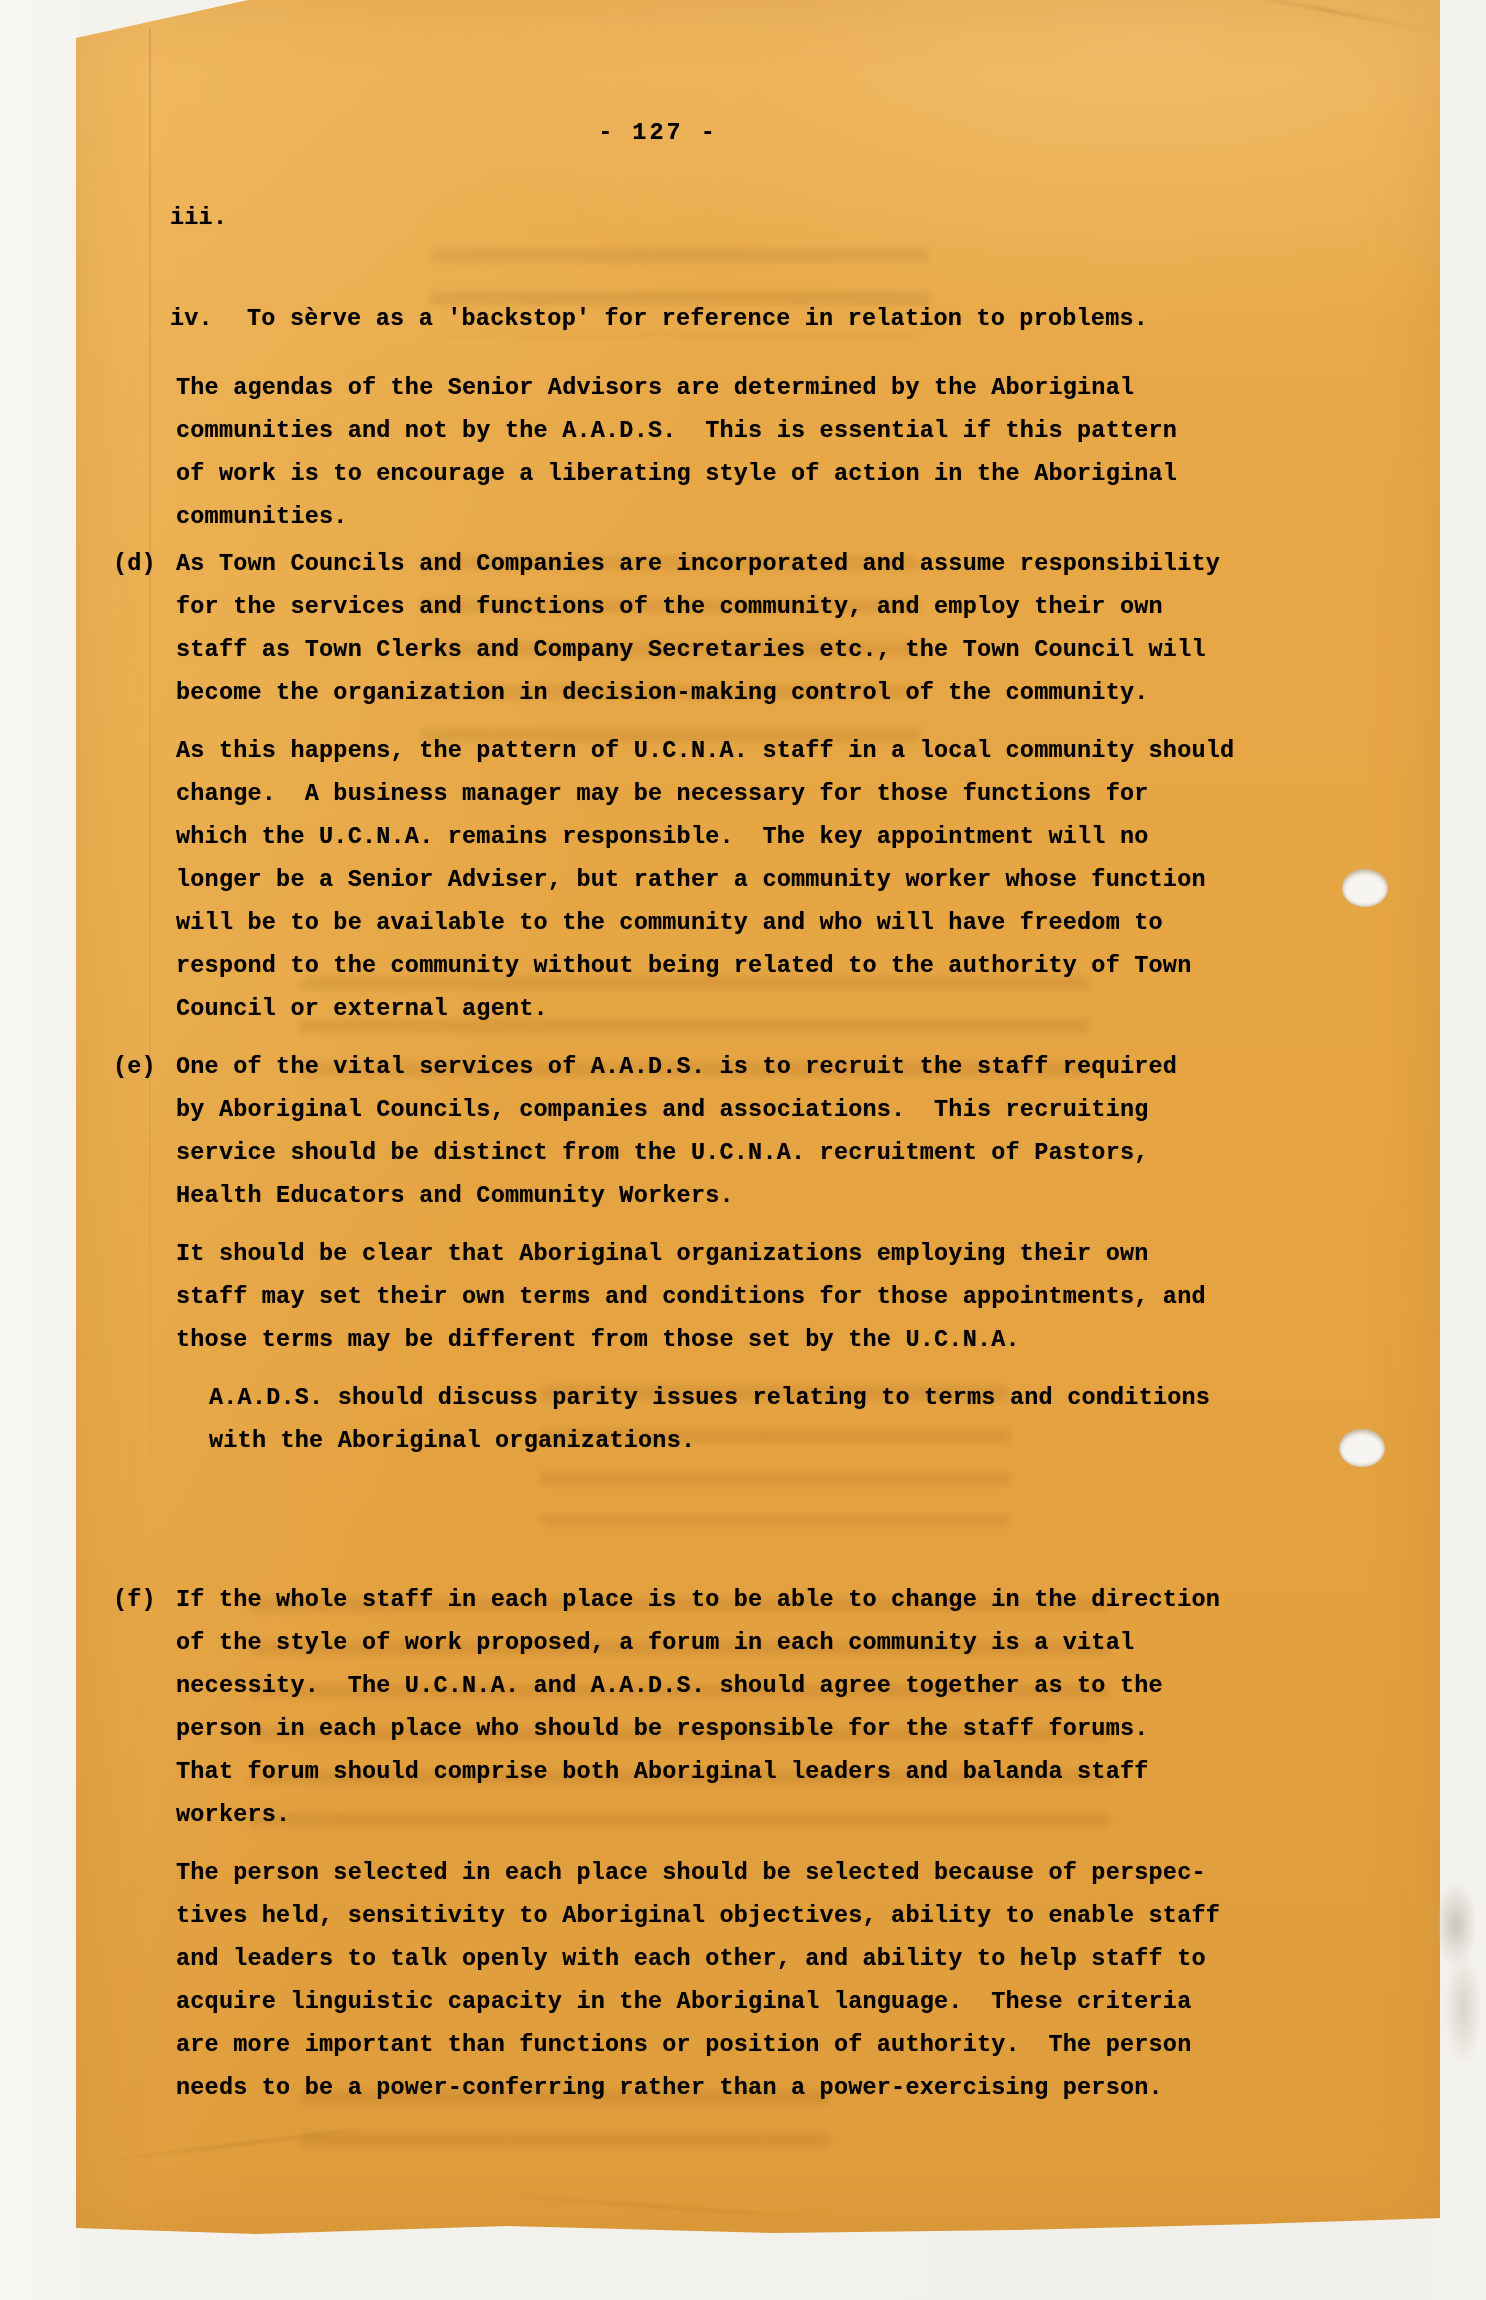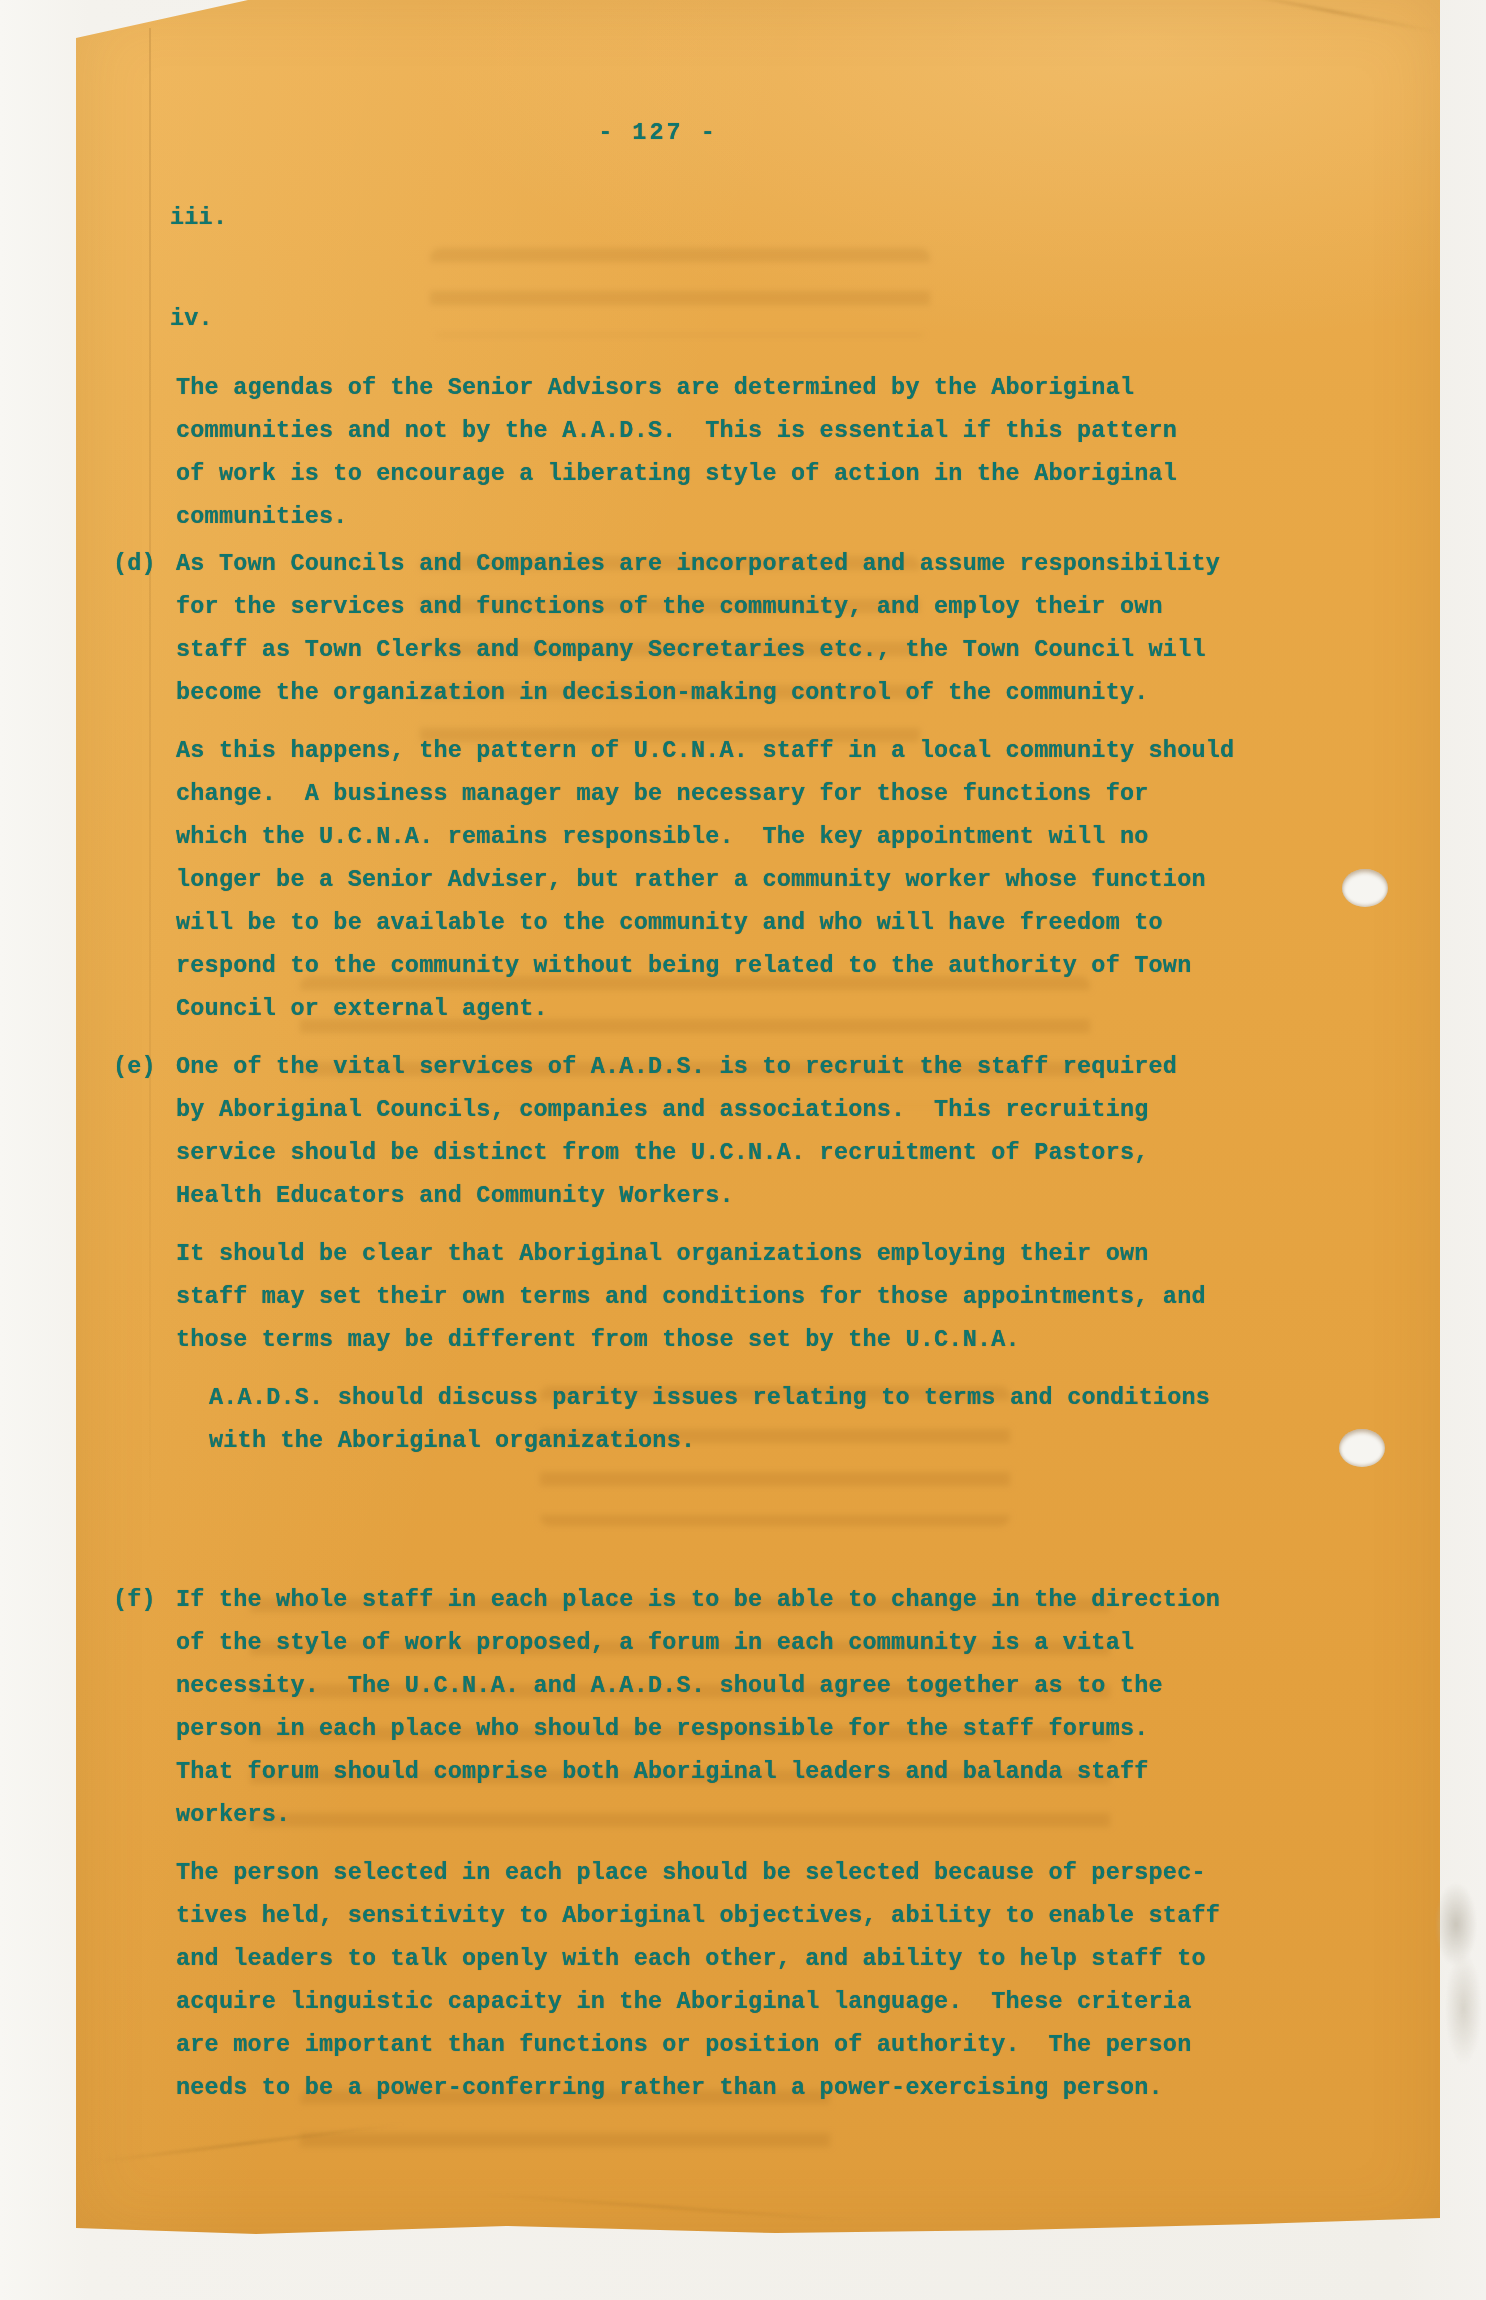--- a/index.html
+++ b/index.html
@@ -24,21 +24,21 @@
     content:"";position:absolute;inset:0;
     box-shadow:inset 0 0 70px rgba(146,94,24,0.16);
     pointer-events:none;
   }
   .txt{
     position:absolute;
     font-weight:700;
     font-size:23.5px;
     line-height:43px;
     letter-spacing:0.2px;
-    color:#0f766e;
+    color:#000000;
     white-space:pre-wrap;
     text-shadow:0 0 0.7px rgba(47,33,20,0.55);
   }
   .page-num{width:964px;text-align:center;letter-spacing:3px;}
   .ghost{
     position:absolute;
     background:repeating-linear-gradient(180deg,rgba(150,118,30,0.38) 0px,rgba(150,118,30,0.38) 14px,rgba(150,118,30,0) 14px,rgba(150,118,30,0) 43px);
     filter:blur(3px);
     opacity:0.34;
     mix-blend-mode:multiply;
@@ -79,20 +79,21 @@
   <div class="crease crease-v" style="left:149px;top:28px;height:1530px;"></div>
   <div class="crease crease-d" style="left:1225px;top:10px;width:215px;transform:rotate(11deg);"></div>
   <div class="crease crease-d" style="left:86px;top:2142px;width:320px;transform:rotate(-7deg);"></div>
   <div class="crease crease-d" style="left:480px;top:2206px;width:380px;transform:rotate(4deg);opacity:0.7;"></div>
 
   <div class="txt page-num" style="left:176px;top:111px;">- 127 -</div>
 
   <div class="txt" style="left:170px;top:196px;">iii.</div>
 
   <div class="txt" style="left:170px;top:297px;">iv.</div>
+  <div class="txt" style="left:247px;top:297px;">To sèrve as a 'backstop' for reference in relation to problems.</div>
 
   <div class="txt" style="left:176px;top:358px;margin-top:8px;">The agendas of the Senior Advisors are determined by the Aboriginal
 communities and not by the A.A.D.S.  This is essential if this pattern
 of work is to encourage a liberating style of action in the Aboriginal
 communities.</div>
 
   <div class="txt" style="left:113px;top:542px;">(d)</div>
   <div class="txt" style="left:176px;top:542px;">As Town Councils and Companies are incorporated and assume responsibility
 for the services and functions of the community, and employ their own
 staff as Town Clerks and Company Secretaries etc., the Town Council will

